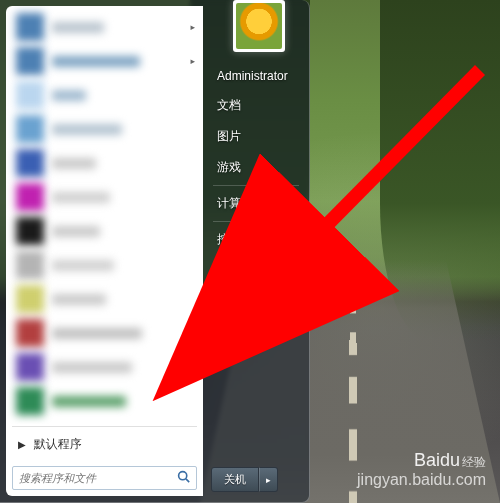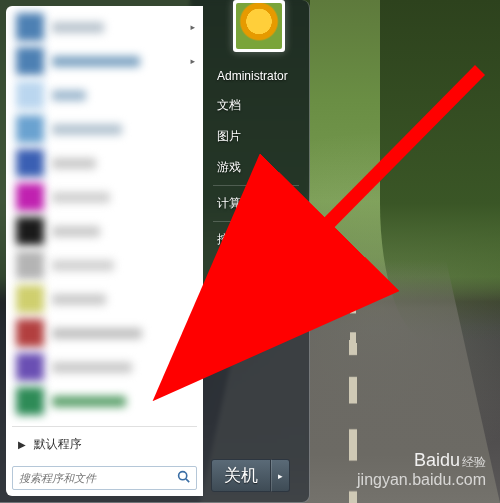--- a/index.html
+++ b/index.html
@@ -203,21 +203,21 @@
   .shutdown-row {
     margin-top: auto;
     display: flex;
     padding: 4px;
     gap: 0;
   }
   .shutdown-btn {
     background: linear-gradient(to bottom, #5a6a77 0%, #3e4b55 100%);
     border: 1px solid #2d3640;
     color: #fff;
-    font-size: 17px;
+    font-size: 11px;
     padding: 4px 12px;
     border-radius: 3px 0 0 3px;
     cursor: pointer;
     text-shadow: 0 1px 1px rgba(0,0,0,0.6);
   }
   .shutdown-arrow {
     background: linear-gradient(to bottom, #5a6a77 0%, #3e4b55 100%);
     border: 1px solid #2d3640;
     border-left: 1px solid rgba(255,255,255,0.15);
     color: #fff;

